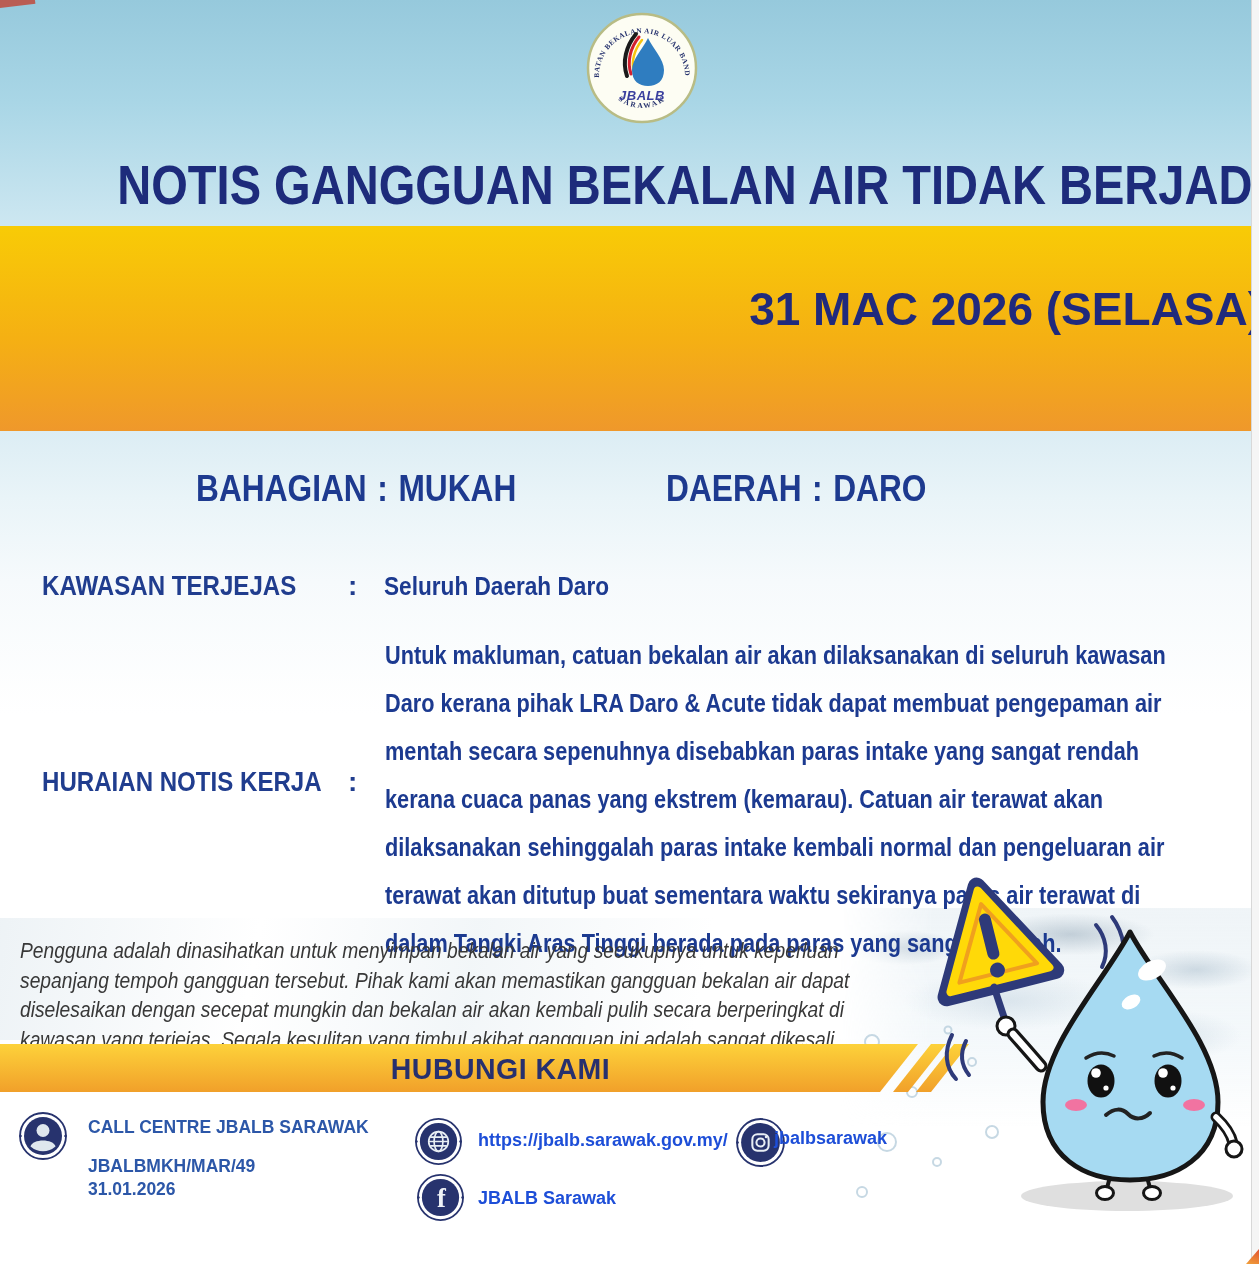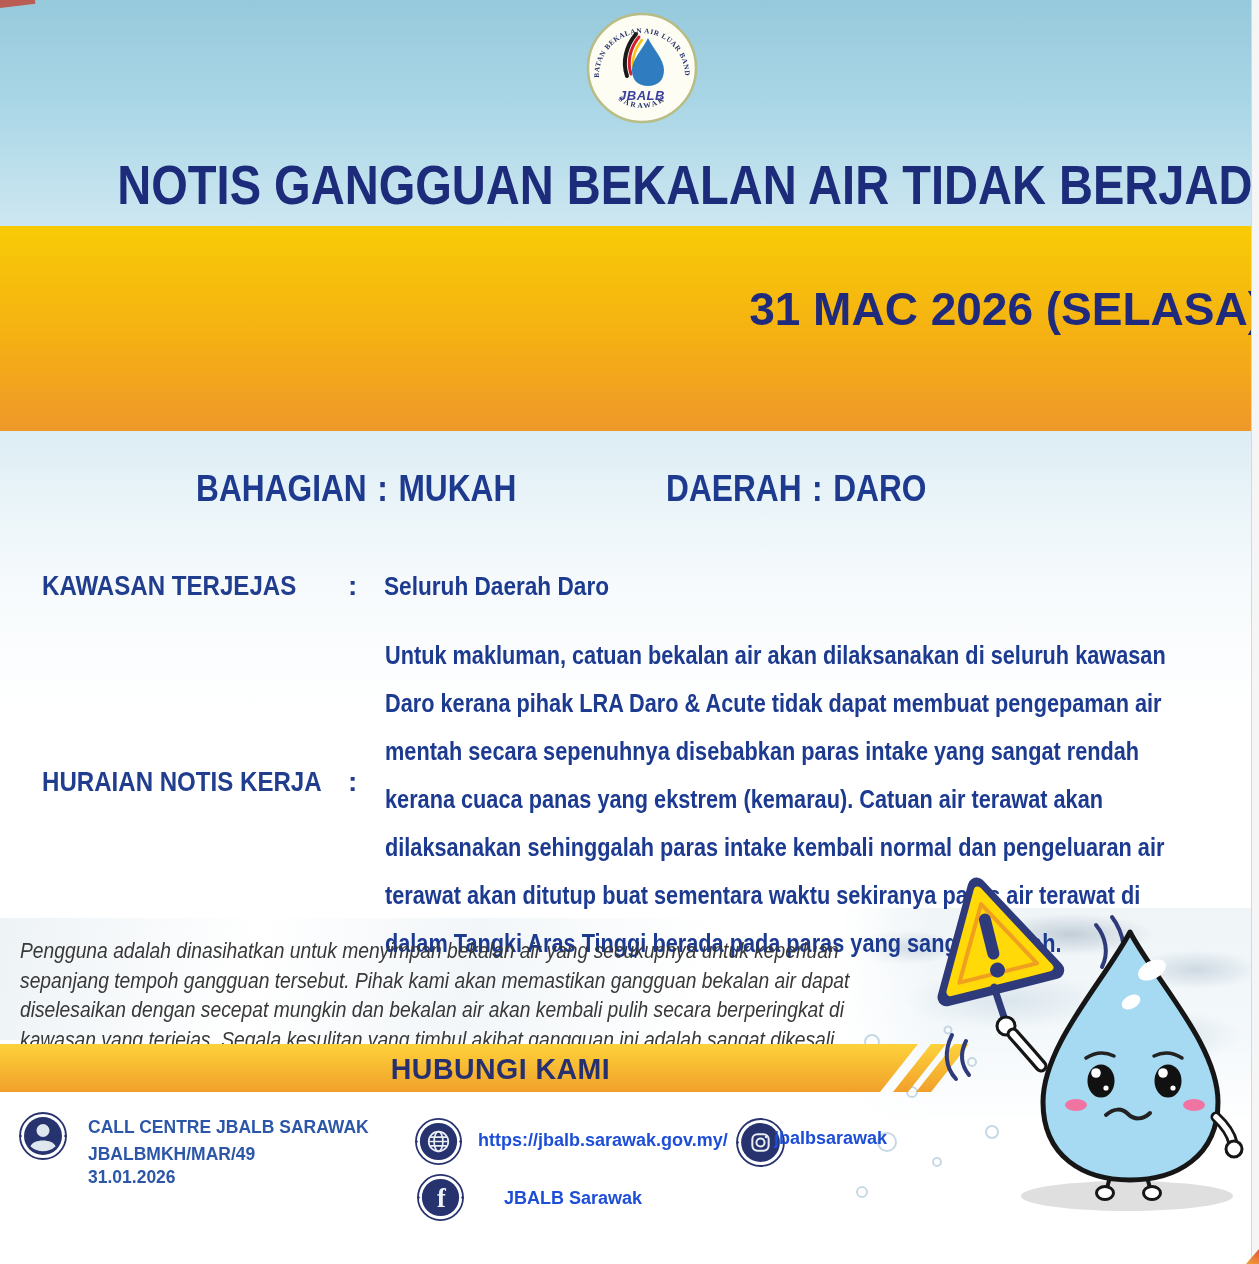--- a/index.html
+++ b/index.html
@@ -59,21 +59,21 @@
   .banner-main{clip-path:polygon(0 0,918px 0,880px 100%,0 100%);}
   .stripe1{clip-path:polygon(931px 0,946px 0,908px 100%,893px 100%);}
   .stripe2{clip-path:polygon(954px 0,969px 0,931px 100%,916px 100%);}
   .banner-title{position:absolute;left:0;top:1052px;width:905px;text-align:center;z-index:3;margin-left:48px;}
   .banner-title span{display:inline-block;transform:scaleX(.95);font-size:30px;font-weight:bold;
         color:#27306e;letter-spacing:.5px;white-space:nowrap;}
   
   .cicon{position:absolute;z-index:3;}
   .cc-block{position:absolute;left:88px;top:1116px;z-index:3;font-weight:bold;color:#2c57a8;
         font-size:17.5px;line-height:23px;white-space:nowrap;}
-  .cc-block .gap{margin-top:4px;}
+  .cc-block .gap{margin-top:16px;}
   .ctext{position:absolute;z-index:3;font-weight:bold;color:#1d4ed8;font-size:18px;white-space:nowrap;}
   
   .mascot{position:absolute;left:900px;top:855px;width:359px;height:409px;z-index:4;}
   
   .right-strip{position:absolute;right:0;top:0;width:7px;height:100%;background:#f5f5f5;
         border-left:1px solid #d8d8d8;z-index:6;}
   .corner-tl{position:absolute;left:-3px;top:-3px;width:38px;height:9px;background:#c04a3c;
         transform:rotate(-7deg);z-index:6;opacity:.85;}
   .corner-br{position:absolute;right:0;bottom:0;width:13px;height:15px;z-index:7;
         background:linear-gradient(200deg,#e2502f,#f0a03a);
@@ -203,21 +203,21 @@
     <text x="26" y="35" text-anchor="middle" font-size="27" font-weight="bold" fill="#eef2f7" font-family="Liberation Serif, serif">f</text>
   </svg>
 
   <div class="cc-block">
     <div>CALL CENTRE JBALB SARAWAK</div>
     <div class="gap">JBALBMKH/MAR/49</div>
     <div>31.01.2026</div>
   </div>
   <div class="ctext" style="left:478px;top:1130px">https://jbalb.sarawak.gov.my/</div>
   <div class="ctext" style="left:774px;top:1128px">jbalbsarawak</div>
-  <div class="ctext" style="left:504px;top:1188px">JBALB Sarawak</div>
+  <div class="ctext" style="left:478px;top:1188px">JBALB Sarawak</div>
 
   <svg class="mascot" viewBox="0 0 359 409">
 
     <ellipse cx="227" cy="341" rx="106" ry="15" fill="#dfdfdf"></ellipse>
 
     <g fill="none" stroke="#2e3a79" stroke-width="4" stroke-linecap="round">
       <path d="M52,180 C44,196 45,212 56,224"></path>
       <path d="M66,186 C60,198 61,210 69,220"></path>
       <path d="M196,70 C206,82 209,98 202,112"></path>
       <path d="M212,62 C224,78 228,100 219,118"></path>

